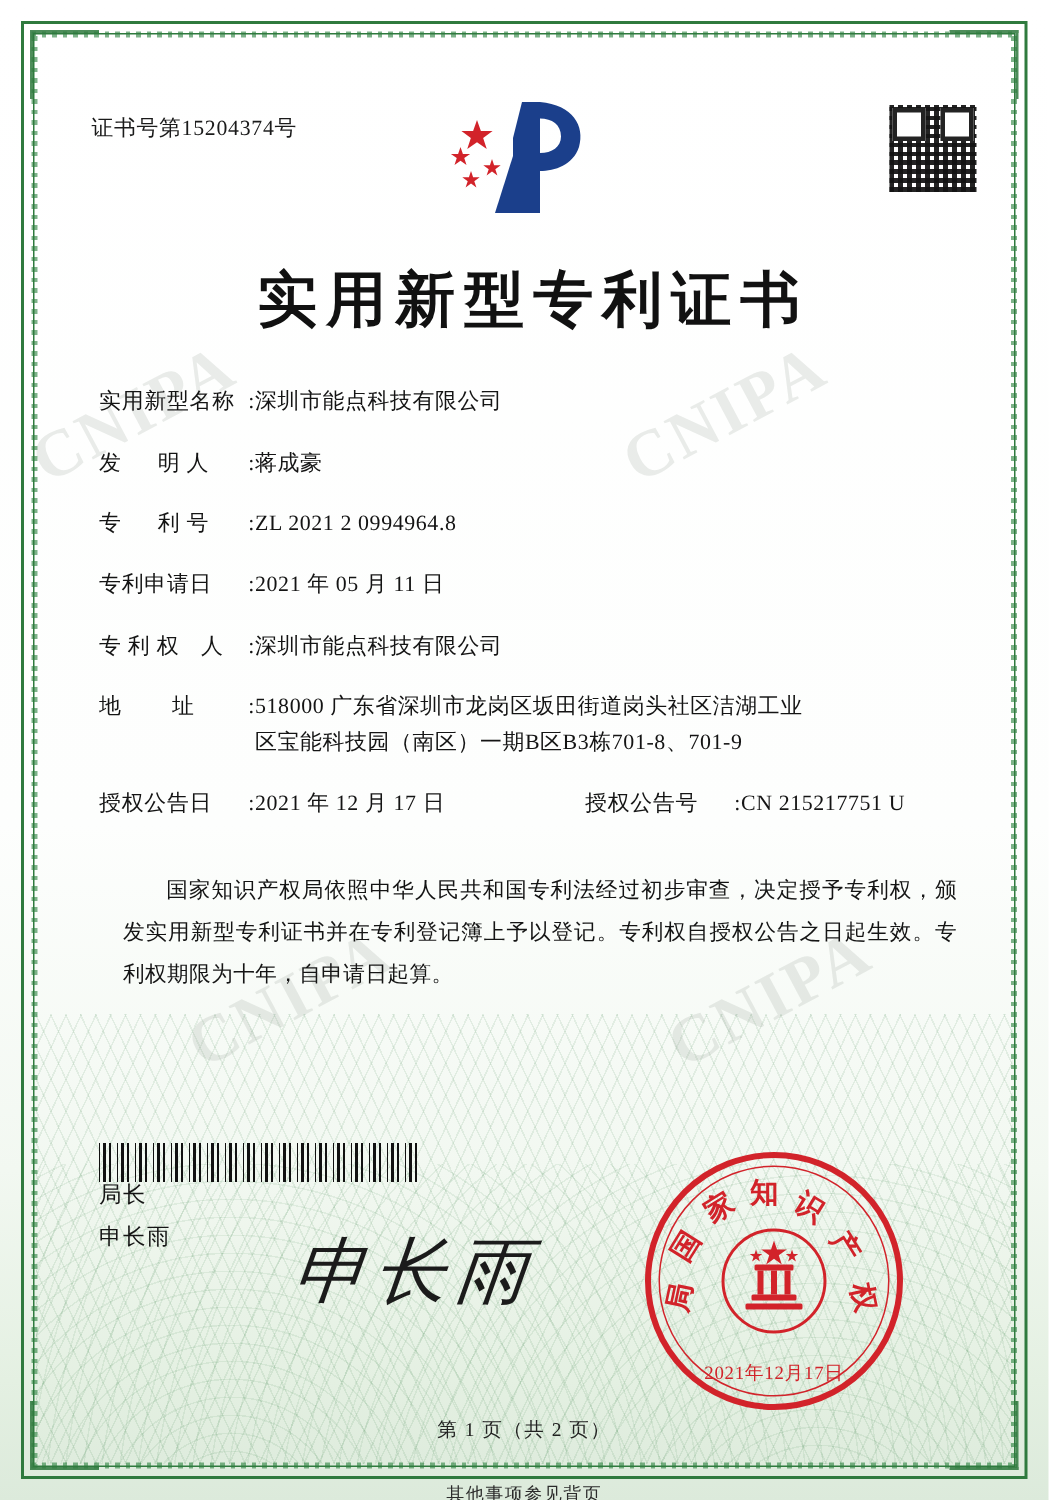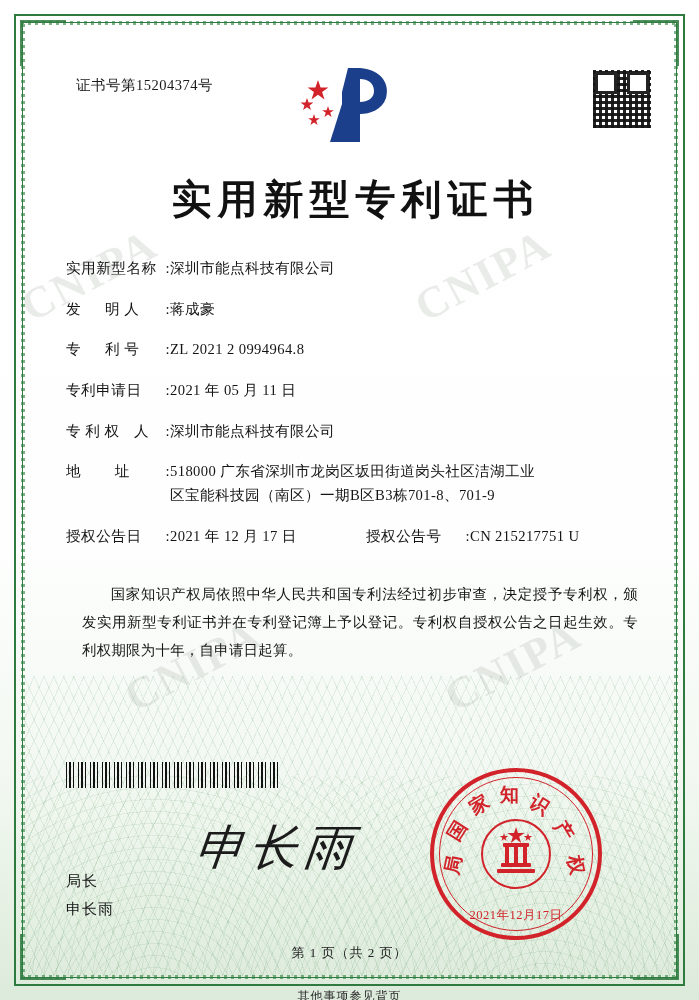--- a/index.html
+++ b/index.html
@@ -98,21 +98,21 @@
     white-space: nowrap;
   }
   .wm1 { left: 16px;  top: 250px; }
   .wm2 { left: 410px; top: 250px; }
   .wm3 { left: 120px; top: 640px; }
   .wm4 { left: 440px; top: 640px; }
 
   
   .cert-no {
     position: absolute;
-    left: 76px; top: 76px;
+    left: 61px; top: 76px;
     font-size: 14.5px;
     color: #1a1a1a;
     letter-spacing: .5px;
   }
   .qr {
     position: absolute;
     right: 48px; top: 70px;
     width: 58px; height: 58px;
     background-color: #fff;
     background-image:
@@ -170,21 +170,21 @@
     justify-content: space-between;
     letter-spacing: .5px;
     white-space: nowrap;
   }
   .colon { margin-left: 2px; }
   .val { flex: 1; letter-spacing: .4px; }
   .val .l2 { display: block; margin-top: 3px; }
 
   .row.grant { margin-bottom: 0; }
   .grant-left { display: flex; flex: 0 0 300px; }
-  .grant-right { display: flex; flex: 1; }
+  .grant-right { display: flex; flex: 1; margin-left: 24px; }
   .grant-right .lbl { flex: 0 0 104px; }
 
   
   .paras {
     position: absolute;
     left: 66px; top: 580px;
     width: 572px;
     font-size: 14.4px;
     line-height: 1.95;
     color: #141414;
@@ -200,21 +200,21 @@
     width: 216px; height: 26px;
     background-image: repeating-linear-gradient(90deg,
       #111 0 1px, transparent 1px 3px,
       #111 3px 5px, transparent 5px 7px,
       #111 7px 8px, transparent 8px 12px);
   }
 
   
   .sig-label {
     position: absolute;
-    left: 66px; top: 868px;
+    left: 66px; top: 784px;
     font-size: 15px;
     line-height: 1.85;
     color: #141414;
     letter-spacing: 1px;
   }
   .sig-hand {
     position: absolute;
     left: 196px; top: 816px;
     font-size: 48px;
     font-family: "DejaVu Serif", serif;

